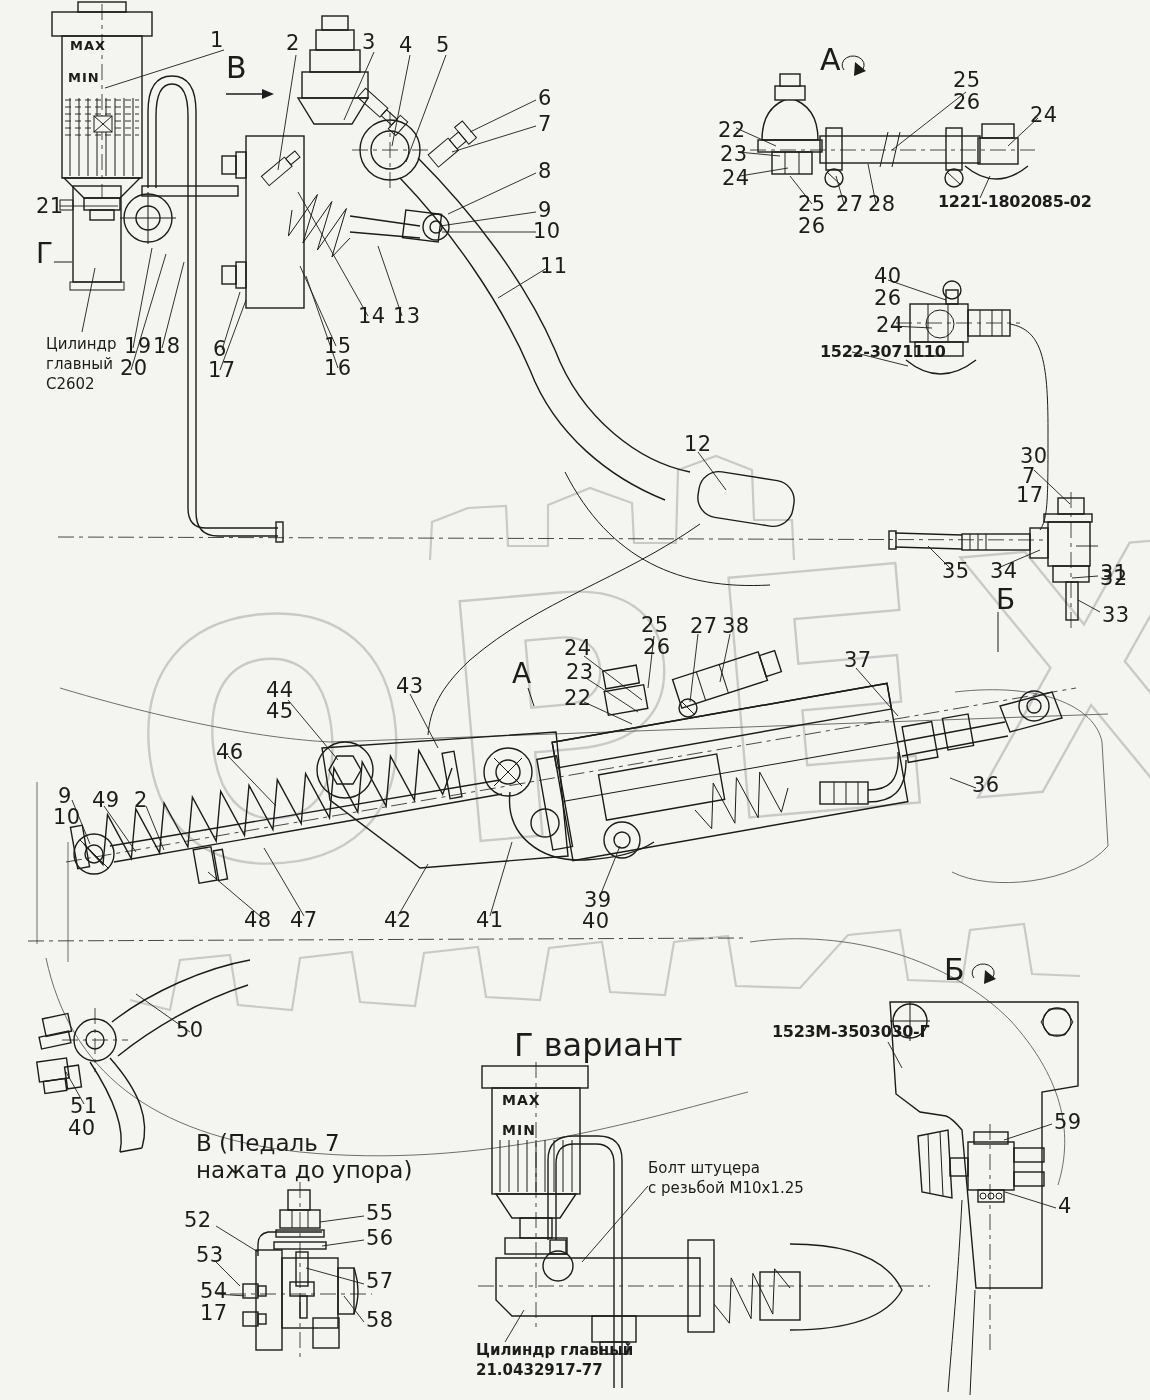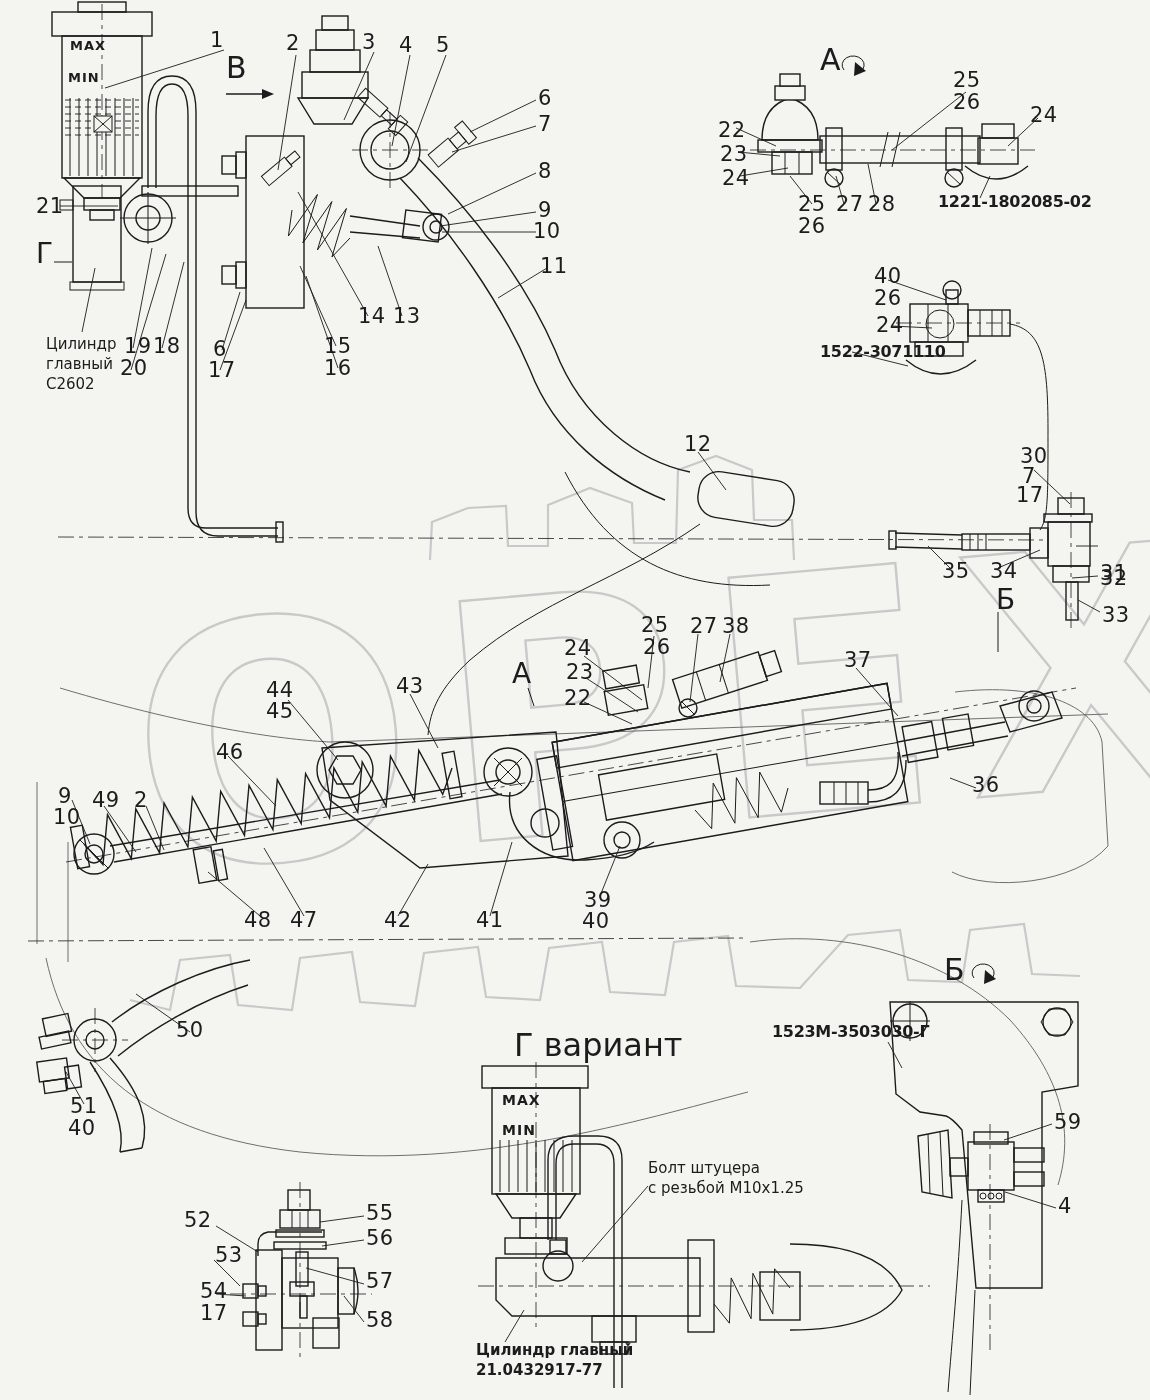--- a/index.html
+++ b/index.html
@@ -468,20 +468,22 @@
   <div class="viewletter big" style="left:820px;top:46px;">А</div>
   <div class="viewletter" style="left:512px;top:660px;">А</div>
   <div class="viewletter" style="left:996px;top:586px;">Б</div>
   <div class="viewletter big" style="left:944px;top:956px;">Б</div>
   <div class="anno" style="left:46px;top:334px;">Цилиндр
 главный
 С2602</div>
   <div class="pn" style="left:938px;top:192px;">1221-1802085-02</div>
   <div class="pn" style="left:820px;top:342px;">1522-3071110</div>
   <div class="pn" style="left:772px;top:1022px;">1523М-3503030-Г</div>
+  <div class="anno" style="left:196px;top:1130px;font-size:23px;line-height:27px;">В (Педаль 7
+нажата до упора)</div>
   <div class="title" style="left:514px;top:1026px;">Г вариант</div>
   <div class="anno" style="left:648px;top:1158px;">Болт штуцера
 с резьбой М10х1.25</div>
   <div class="anno bold" style="left:476px;top:1340px;">Цилиндр главный
 21.0432917-77</div>
   <div class="lvl" style="left:502px;top:1092px;font-size:14px;">MAX</div>
   <div class="lvl" style="left:502px;top:1122px;font-size:14px;">MIN</div>
 </div>
 
 <div class="co-layer">
@@ -548,21 +550,21 @@
       <div class="callout" style="left: 244px; top: 910px;">48</div>
       <div class="callout" style="left: 290px; top: 910px;">47</div>
       <div class="callout" style="left: 384px; top: 910px;">42</div>
       <div class="callout" style="left: 476px; top: 910px;">41</div>
       <div class="callout" style="left: 584px; top: 890px;">39</div>
       <div class="callout" style="left: 582px; top: 911px;">40</div>
       <div class="callout" style="left: 176px; top: 1020px;">50</div>
       <div class="callout" style="left: 70px; top: 1096px;">51</div>
       <div class="callout" style="left: 68px; top: 1118px;">40</div>
       <div class="callout" style="left: 184px; top: 1210px;">52</div>
-      <div class="callout" style="left: 215px; top: 1245px;">53</div>
+      <div class="callout" style="left: 196px; top: 1245px;">53</div>
       <div class="callout" style="left: 200px; top: 1281px;">54</div>
       <div class="callout" style="left: 200px; top: 1303px;">17</div>
       <div class="callout" style="left: 366px; top: 1203px;">55</div>
       <div class="callout" style="left: 366px; top: 1228px;">56</div>
       <div class="callout" style="left: 366px; top: 1271px;">57</div>
       <div class="callout" style="left: 366px; top: 1310px;">58</div>
       <div class="callout" style="left: 1054px; top: 1112px;">59</div>
       <div class="callout" style="left: 1058px; top: 1196px;">4</div>
     </div>
 </div>

